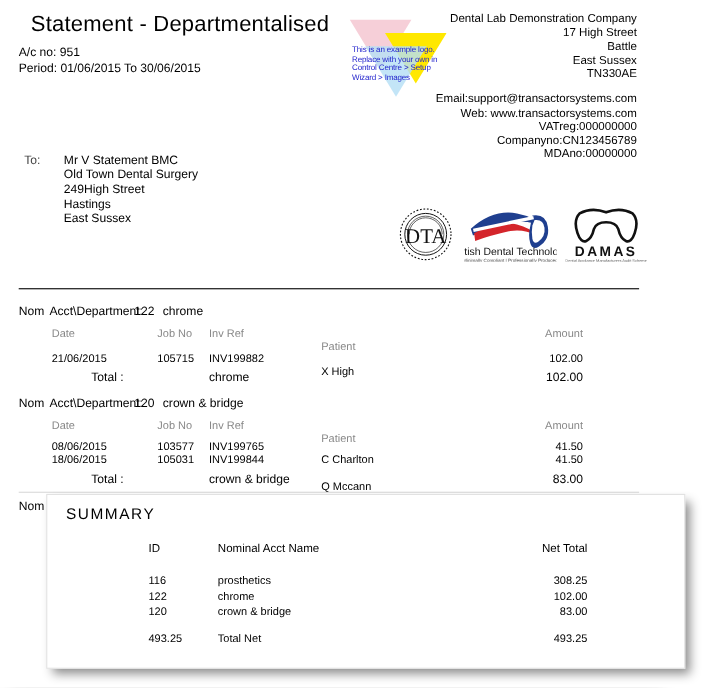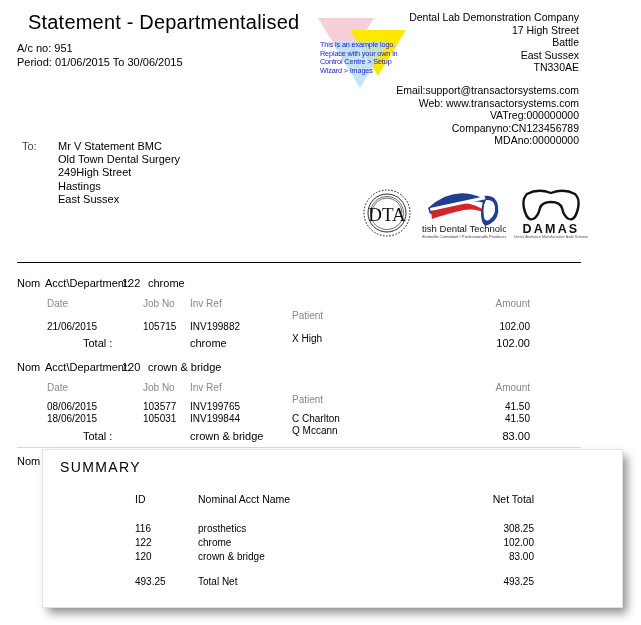--- a/index.html
+++ b/index.html
@@ -328,21 +328,21 @@
     <div class="row-cell c-date" style="top:401px">08/06/2015</div>
     <div class="row-cell c-job" style="top:401px">103577</div>
     <div class="row-cell c-inv" style="top:401px">INV199765</div>
     <div class="row-cell c-pat" style="top:401px">C Charlton</div>
     <div class="row-cell c-amt" style="top:401px">41.50</div>
   </div>
   <div>
     <div class="row-cell c-date" style="top:413px">18/06/2015</div>
     <div class="row-cell c-job" style="top:413px">105031</div>
     <div class="row-cell c-inv" style="top:413px">INV199844</div>
-    <div class="row-cell c-pat" style="top:413px">Q Mccann</div>
+    <div class="row-cell c-pat" style="top:425px">Q Mccann</div>
     <div class="row-cell c-amt" style="top:413px">41.50</div>
   </div>
 
   <div>
     <div class="total-cell c-totlbl" style="top:430px">Total :</div>
     <div class="total-cell c-totname" style="top:430px">crown &amp; bridge</div>
     <div class="total-cell c-amt" style="top:430px">83.00</div>
   </div>
 </div>
 

